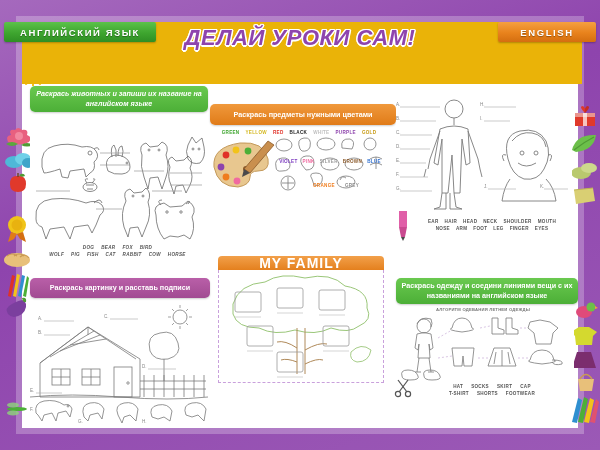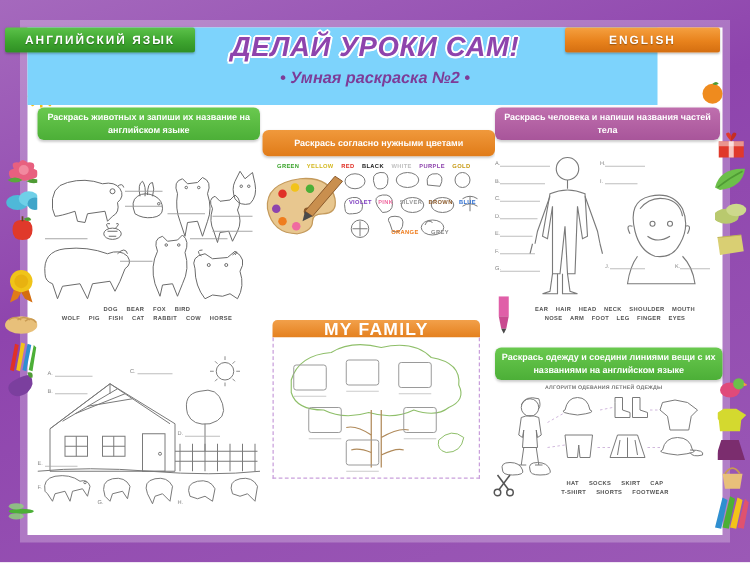--- a/index.html
+++ b/index.html
@@ -21,22 +21,22 @@
   .frame-inner{
     position:absolute;left:22px;top:22px;width:556px;height:406px;
     background:#ffffff;
   }
   .frame-white-edge{
     position:absolute;left:16px;top:16px;width:568px;height:418px;
     background:#ffffff;opacity:.25;
   }
   
   .header{
-    position:absolute;left:22px;top:22px;width:504px;height:62px;
-    background:#7dd3fc;
+    position:absolute;left:22px;top:22px;width:560px;height:62px;
+    background:#eab308;
   }
   .title-main{
     position:absolute;left:0;top:3px;width:556px;text-align:center;
     font-size:22px;font-weight:bold;font-style:italic;
     color:#8e44ad;letter-spacing:.5px;
     text-shadow:
        1.5px 0 0 #fff,-1.5px 0 0 #fff,0 1.5px 0 #fff,0 -1.5px 0 #fff,
        1px 1px 0 #fff,-1px -1px 0 #fff,1px -1px 0 #fff,-1px 1px 0 #fff;
   }
   .title-sub{
@@ -57,21 +57,21 @@
     background:linear-gradient(180deg,#5cc24a 0%,#3ea52f 55%,#2f8f24 100%);
     box-shadow:0 1px 2px rgba(0,0,0,.25);
   }
   .ribbon-left:before,.ribbon-left:after{
     content:"";position:absolute;width:12px;height:26px;top:-3px;
     background:#2e8b22;z-index:-1;
   }
   .ribbon-left:before{left:-10px;clip-path:polygon(0 0,100% 12%,100% 88%,0 100%,28% 50%);}
   .ribbon-left:after{right:-10px;clip-path:polygon(0 12%,100% 0,72% 50%,100% 100%,0 88%);}
   .ribbon-right{
-    right:24px;width:124px;
+    right:4px;width:98px;
     background:linear-gradient(180deg,#f5a040 0%,#e8821c 55%,#d46e10 100%);
     box-shadow:0 1px 2px rgba(0,0,0,.25);
     margin-left:12px;
   }
   .ribbon-right:before,.ribbon-right:after{
     content:"";position:absolute;width:12px;height:26px;top:-3px;
     background:#c96a10;z-index:-1;
   }
   .ribbon-right:before{left:-10px;clip-path:polygon(0 0,100% 12%,100% 88%,0 100%,28% 50%);}
   .ribbon-right:after{right:-10px;clip-path:polygon(0 12%,100% 0,72% 50%,100% 100%,0 88%);}
@@ -260,26 +260,25 @@
   </div>
   <div class="deco" style="right:20px;top:64px;">
     <svg width="20" height="20" viewBox="0 0 20 20">
       <circle cx="10" cy="11" r="8" fill="#ef8b1e"></circle>
       <path d="M10 3 Q13 0 15 3 Q12 5 10 3Z" fill="#4f9b34"></path>
     </svg>
   </div>
 
   <div class="header">
     <div class="title-main">ДЕЛАЙ УРОКИ САМ!</div>
-    <div class="title-sub">• Умная раскраска №2 •</div>
   </div>
   <div class="ribbon ribbon-left">АНГЛИЙСКИЙ ЯЗЫК</div>
   <div class="ribbon ribbon-right">ENGLISH</div>
 
-  <div class="panel" style="left:30px;top:86px;width:178px;height:184px;">
+  <div class="panel" style="left:30px;top:86px;width:178px;height:184px;font-style:italic;">
     <div class="banner b-green" style="width:170px;height:20px;">Раскрась животных и запиши их название на английском языке</div>
     <div class="art" style="margin-top:3px;">
       <svg width="175" height="128" viewBox="0 0 175 128">
         <g fill="none" stroke="#6b6b6b" stroke-width="0.8">
 
           <path d="M12 52 Q10 34 24 31 Q38 27 52 32 Q62 30 66 36 Q70 42 64 47 Q66 55 60 58 L56 62 L54 54 L40 56 L38 63 L32 62 L30 54 Q18 58 14 58Z"></path>
           <circle cx="60" cy="38" r="2"></circle>
             <path d="M64 34 Q68 31 69 35"></path>
 
           <path d="M78 56 Q74 46 80 42 Q86 38 94 42 Q100 45 100 52 Q100 58 92 59 Q84 60 78 56Z"></path>
@@ -338,21 +337,21 @@
       <span>PIG</span>
       <span>FISH</span>
       <span>CAT</span>
       <span>RABBIT</span>
       <span>COW</span>
       <span>HORSE</span>
     </div>
   </div>
 
   <div class="panel" style="left:210px;top:104px;width:182px;height:104px;">
-    <div class="banner b-orange" style="width:178px;height:15px;">Раскрась согласно нужными цветами</div>
+    <div class="banner b-orange" style="width:178px;height:15px;">Раскрась предметы нужными цветами</div>
     <div class="wordrow" style="margin-top:5px;width:178px;gap:1px 6px;">
       <span style="color:#3ea52f">GREEN</span>
       <span style="color:#d4b820">YELLOW</span>
       <span style="color:#e03127">RED</span>
       <span style="color:#1a1a1a">BLACK</span>
       <span style="color:#c0c0c0">WHITE</span>
       <span style="color:#8e44ad">PURPLE</span>
       <span style="color:#c79a14">GOLD</span>
     </div>
     <div style="position:relative;height:58px;">
@@ -436,21 +435,20 @@
           <line x1="58" y1="107" x2="84" y2="107"></line>
         </g>
         <g fill="none" stroke="#8fbf6a" stroke-width="0.8">
           <path d="M132 82 Q142 72 152 80 Q150 92 138 92 Q130 90 132 82Z"></path>
         </g>
       </svg>
     </div>
   </div>
 
   <div class="panel" style="left:396px;top:86px;width:176px;height:186px;">
-    <div class="banner b-purple" style="width:172px;height:20px;">Раскрась человека и напиши названия частей тела</div>
     <div class="art" style="margin-top:3px;position:relative;">
       <svg width="174" height="130" viewBox="0 0 174 130">
         <g fill="none" stroke="#7a7a7a" stroke-width="0.9">
 
           <circle cx="58" cy="20" r="9"></circle>
           <path d="M58 29 L58 36"></path>
           <path d="M44 40 Q58 34 72 40 L74 74 L70 76 L66 50 L64 104 L58 104 L56 66 L52 104 L46 104 L46 50 L42 76 L38 74Z"></path>
           <path d="M44 42 L34 70 L32 80 M72 42 L82 70 L84 80"></path>
           <path d="M30 80 L28 88 M84 80 L86 88"></path>
           <path d="M46 104 L44 118 L38 120 L50 120 L50 104"></path>
@@ -516,20 +514,21 @@
         <span>ARM</span>
         <span>FOOT</span>
         <span>LEG</span>
         <span>FINGER</span>
         <span>EYES</span>
       </div>
     </div>
   </div>
 
   <div class="panel" style="left:30px;top:278px;width:180px;height:146px;">
+    <div class="banner b-magenta" style="width:172px;height:14px;">Раскрась картинку и расставь подписи</div>
     <div class="art" style="margin-top:3px;">
       <svg width="178" height="124" viewBox="0 0 178 124">
         <g fill="none" stroke="#7a7a7a" stroke-width="0.8">
 
           <circle cx="150" cy="16" r="7"></circle>
           <g stroke-width="0.7">
             <line x1="150" y1="4" x2="150" y2="7"></line>
               <line x1="150" y1="25" x2="150" y2="28"></line>
             <line x1="138" y1="16" x2="141" y2="16"></line>
               <line x1="159" y1="16" x2="162" y2="16"></line>

